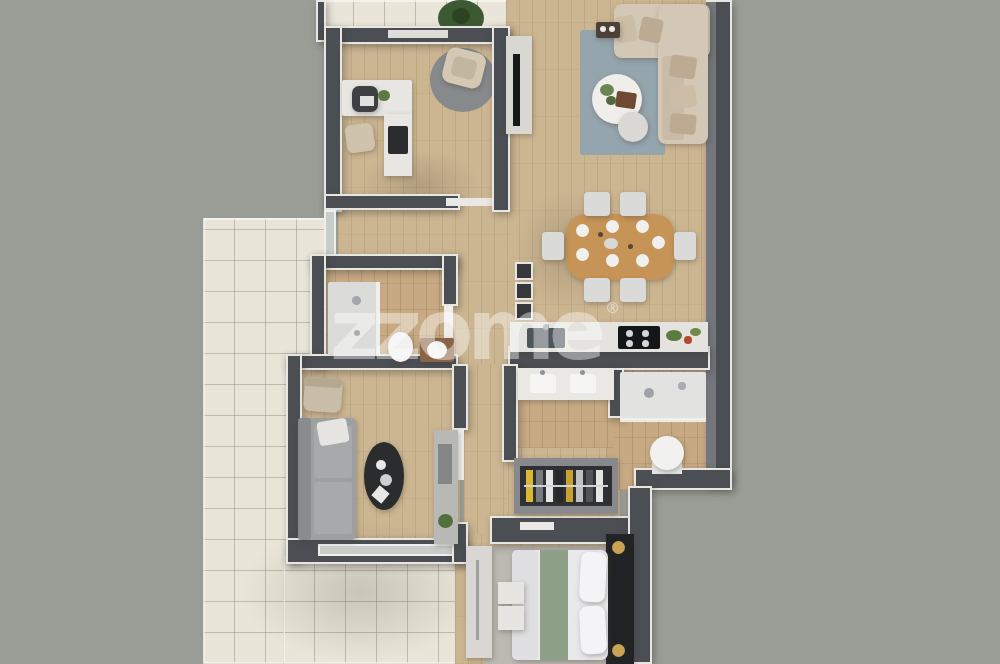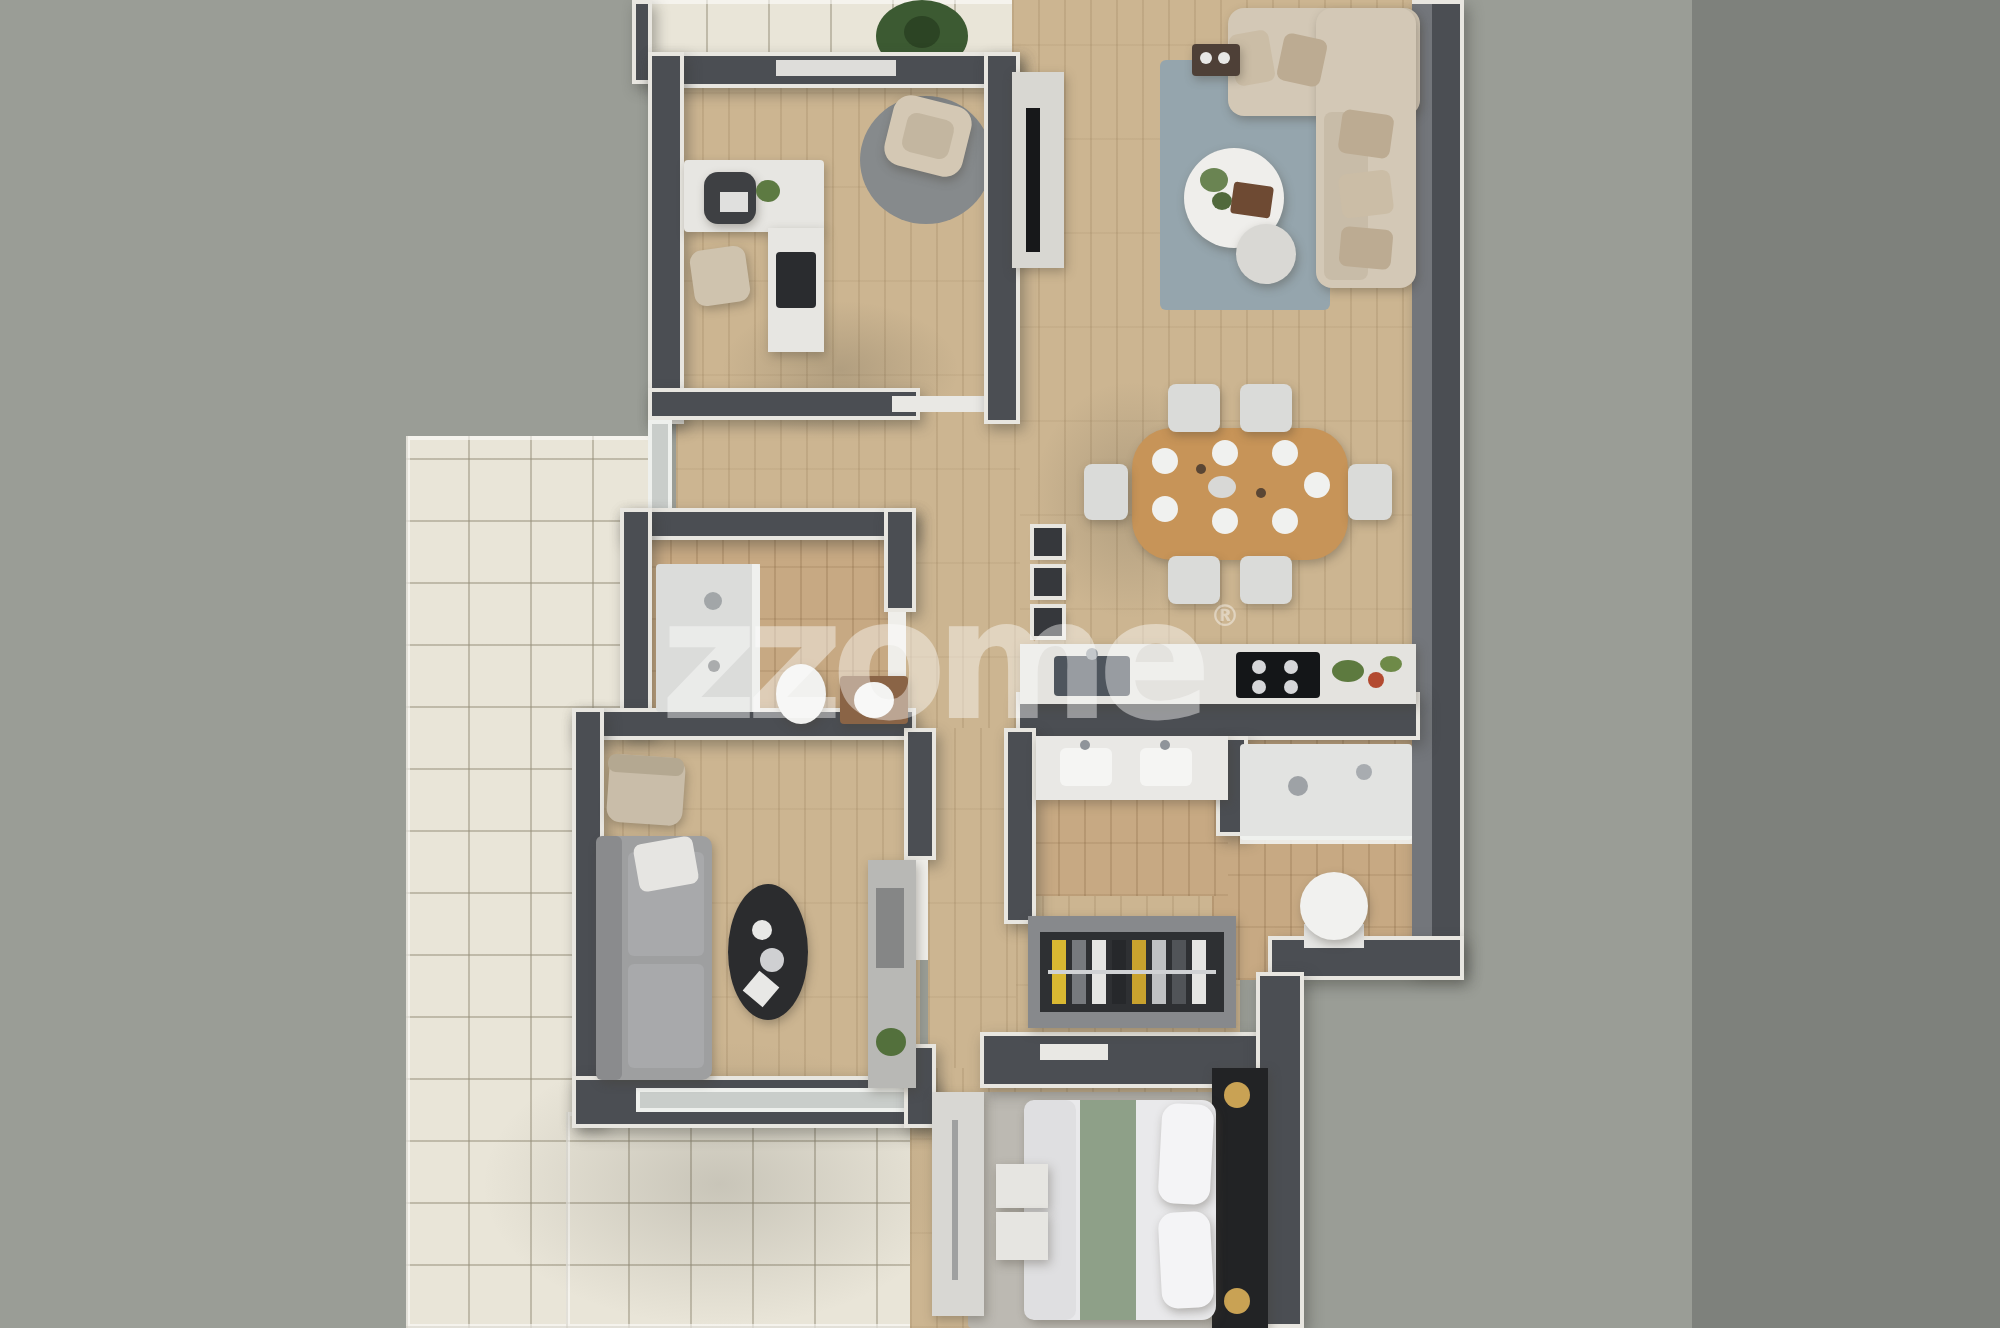--- a/index.html
+++ b/index.html
@@ -1,16 +1,16 @@
 <!DOCTYPE html>
 <html style="--bg: #9a9d96; --wall: #4b4e53; --trim: #e8e6e0; --wood: #ccb591; --tile: #e9e5d8; --bathtile: #c7a983;"><head>
 <meta charset="utf-8">
 <style>
   body{margin:0;background:#7e817c;font-family:"DejaVu Sans",sans-serif;}
-  .canvas{position:relative;width:816px;height:664px;background:var(--bg,#9a9d96);overflow:hidden;padding-left:30px;}
+  .canvas{position:relative;width:1000px;height:664px;background:var(--bg,#9a9d96);overflow:hidden;}
   .shp{position:absolute;}
   .wood{background-color:var(--wood,#ccb591);
         background-image:repeating-linear-gradient(90deg, rgba(125,98,62,.16) 0 1px, transparent 1px 13px),
                          repeating-linear-gradient(0deg, rgba(125,98,62,.08) 0 1px, transparent 1px 47px);}
   .tile{background-color:var(--tile,#e9e5d8);
         background-image:repeating-linear-gradient(90deg, rgba(150,143,122,.5) 0 1px, transparent 1px 31px),
                          repeating-linear-gradient(0deg, rgba(150,143,122,.5) 0 1px, transparent 1px 31px);
         box-shadow:inset 0 0 0 2px rgba(255,255,255,.55);}
   .bath{background-color:var(--bathtile,#c7a983);
         background-image:repeating-linear-gradient(90deg, rgba(120,88,52,.22) 0 1px, transparent 1px 13px),

